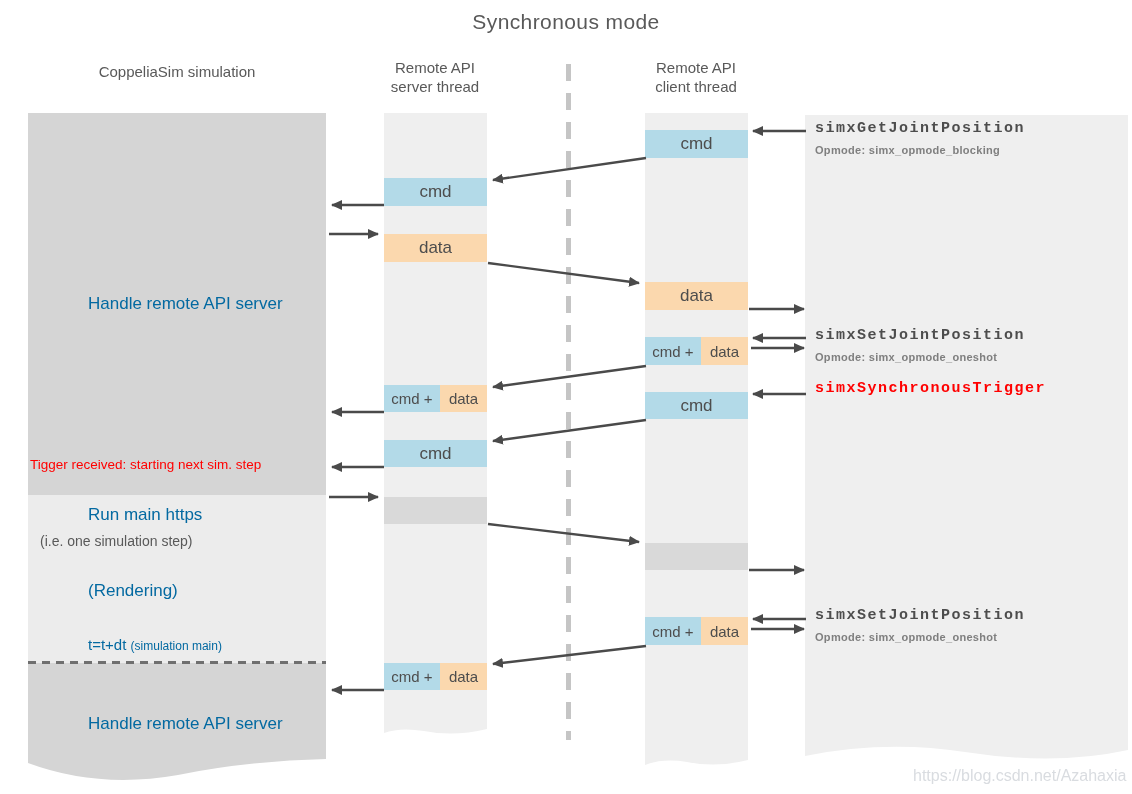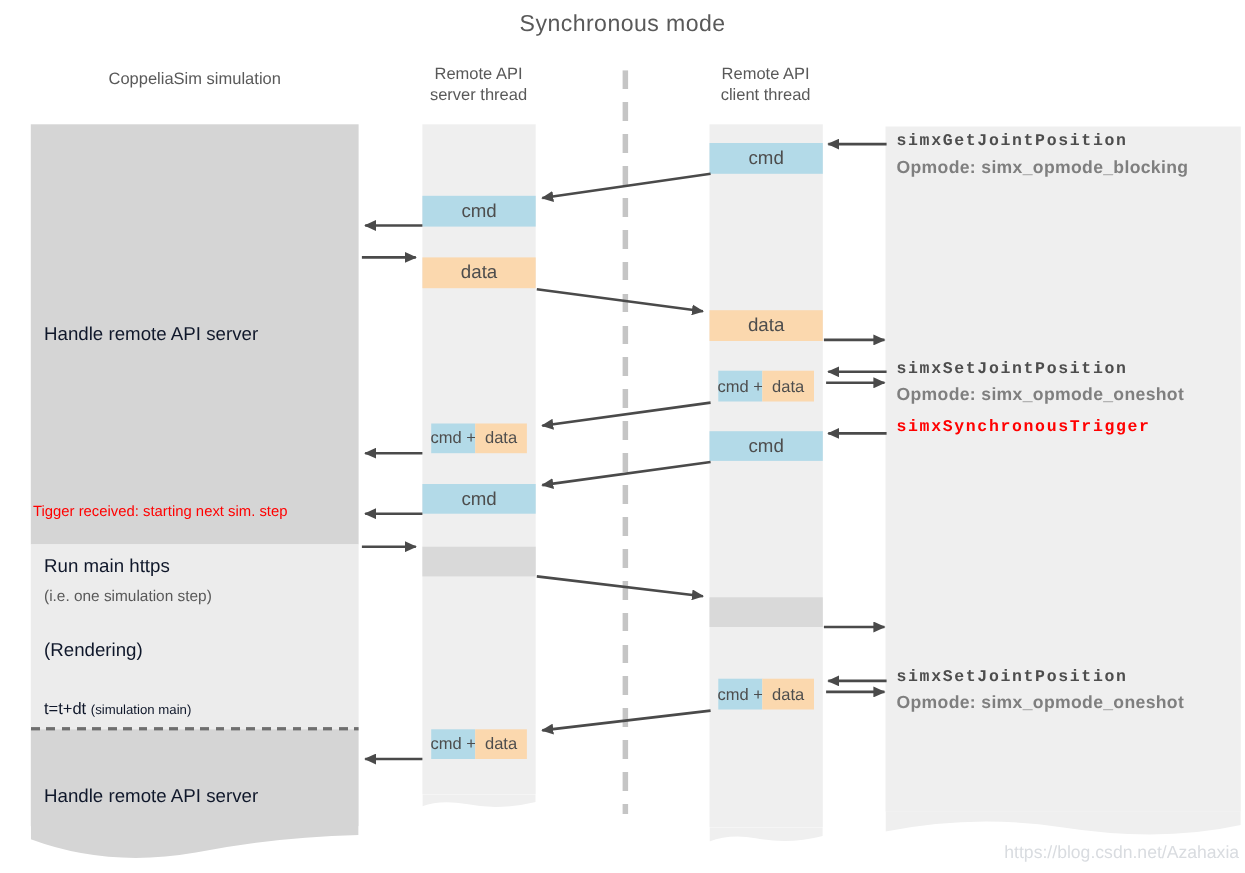--- a/index.html
+++ b/index.html
@@ -10,37 +10,37 @@
   .colhead{font-size:15px;color:#595959;text-align:center;line-height:19px;}
   .panel{position:absolute;}
   .p-dark{background:#d5d5d5;}
   .p-mid{background:#ececec;}
   .p-light{background:#efefef;}
   .wave{position:absolute;display:block;}
   .vdash{left:566px;top:64px;width:5px;height:676px;
          background:repeating-linear-gradient(180deg,#c5c5c5 0 17px,transparent 17px 29px);}
   .hdash{left:28px;top:661px;width:298px;height:3px;
          background:repeating-linear-gradient(90deg,#6f6f6f 0 8px,transparent 8px 14px);}
-  .simtext{color:#0f172a;font-size:17px;white-space:nowrap;}
+  .simtext{color:#0369a1;font-size:17px;white-space:nowrap;margin-left:48px;}
   .simsub{color:#595959;font-size:14px;white-space:nowrap;}
   .timesub{font-size:12px;}
   .trigger{color:#ff0000;font-size:13.5px;white-space:nowrap;}
   .mbox{position:absolute;width:103px;height:28px;display:flex;align-items:center;justify-content:center;
         color:#4d4d4d;font-size:17px;}
   .b-blue{background:#b3dae8;}
   .b-orange{background:#fbd8ae;}
   .b-gray{background:#d9d9d9;}
   .split{padding:0;font-size:15px;}
   .split .half{height:100%;display:flex;align-items:center;justify-content:center;white-space:nowrap;}
-  .split .hl{width:40px;background:#b3dae8;}
+  .split .hl{width:56px;background:#b3dae8;}
   .split .hr{width:47px;background:#fbd8ae;}
   .fn{font-family:"Liberation Mono",monospace;font-weight:bold;font-size:15px;color:#4d4d4d;
       letter-spacing:1.5px;white-space:nowrap;}
   .fn-red{color:#ff0000;}
-  .opmode{font-weight:bold;font-size:16px;color:#7f7f7f;letter-spacing:.3px;white-space:nowrap;}
+  .opmode{font-weight:bold;font-size:11px;color:#7f7f7f;letter-spacing:.3px;white-space:nowrap;}
   .watermark{font-size:16px;color:#d9dce0;white-space:nowrap;}
   svg.arrows{position:absolute;left:0;top:0;pointer-events:none;}
 </style>
 </head>
 <body>
 
 <div class="canvas">
 
   <div class="abs colhead" style="left:28px;top:62px;width:298px;">CoppeliaSim simulation</div>
   <div class="abs title">Synchronous mode</div>

